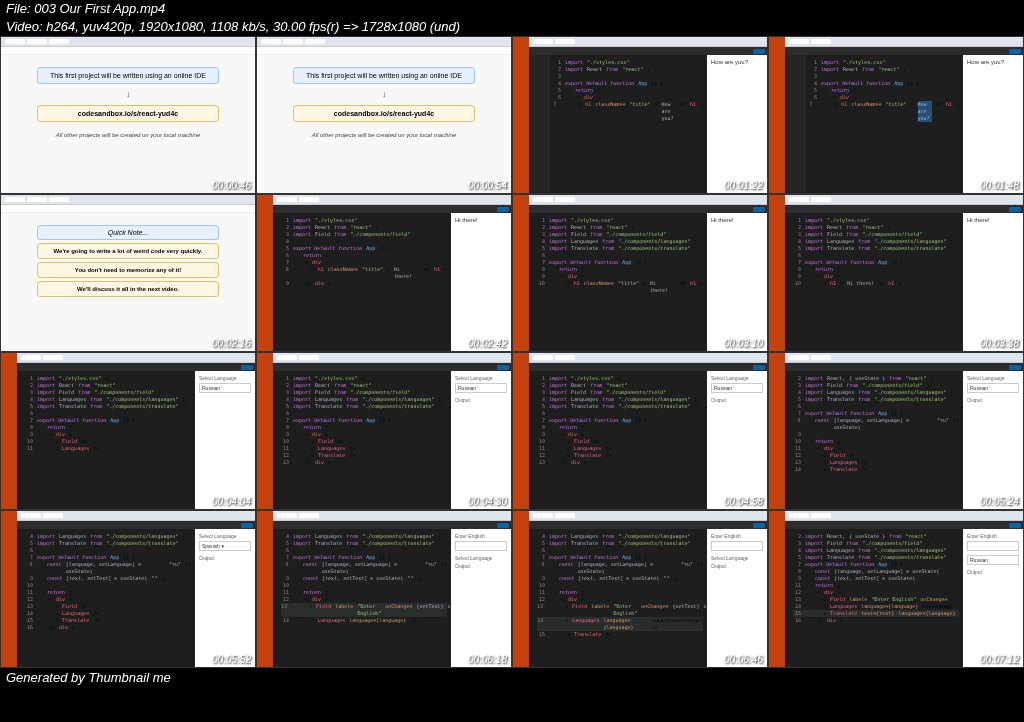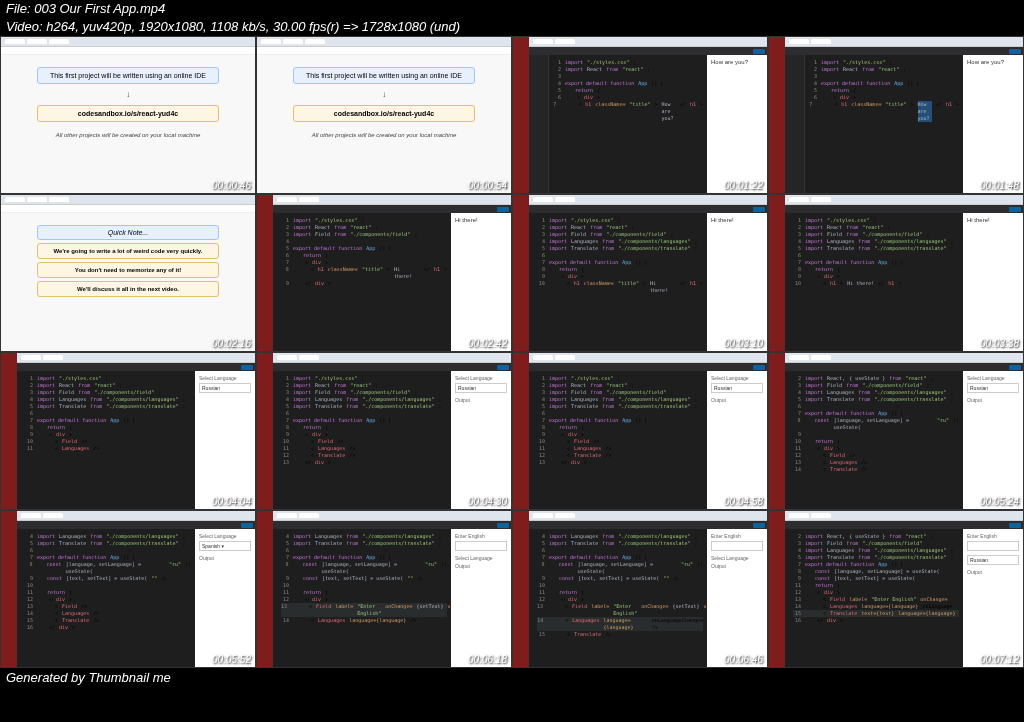--- a/index.html
+++ b/index.html
@@ -2,21 +2,21 @@
 <html><head>
 <meta charset="utf-8">
 <style>
 *{margin:0;padding:0;box-sizing:border-box;}
 body{background:#000;font-family:Arial,sans-serif;width:1024px;height:722px;overflow:hidden;}
 .header{color:#fff;font-style:italic;font-size:13px;padding:0 6px;line-height:1.4;border-radius:31px;}
 .grid{display:grid;grid-template-columns:repeat(4,256px);grid-template-rows:repeat(4,158px);}
 .thumb{position:relative;border:1px solid #333;overflow:hidden;}
 .ts{position:absolute;bottom:2px;right:4px;color:#fff;font-size:10px;font-style:italic;text-shadow:1px 1px 2px #000;z-index:10;}
 .light{background:#f8f8f8;}
-.dark{background:#7f1d1d;padding-left:16px;}
+.dark{background:#c2410c;padding-left:16px;}
 .tabbar{height:10px;background:#dee5ed;border-bottom:1px solid #ccc;display:flex;align-items:center;padding:0 4px;gap:2px;}
 .tab{width:20px;height:5px;background:#fff;border-radius:2px 2px 0 0;}
 .addr{height:8px;background:#fff;border-bottom:1px solid #eee;}
 .slide-body{padding:12px 20px;display:flex;flex-direction:column;align-items:center;gap:6px;}
 .box-blue{background:#e8f0fe;border:1px solid #a0c4ff;padding:4px 8px;font-size:7px;text-align:center;border-radius:3px;width:85%;}
 .box-yellow{background:#fdf6e3;border:1px solid #e0c068;padding:4px 8px;font-size:7px;font-weight:bold;text-align:center;border-radius:3px;width:85%;}
 .box-text{font-size:6px;font-style:italic;text-align:center;color:#444;margin-top:4px;}
 .arrow{font-size:8px;color:#333;}
 .qnote{font-size:7px;padding:3px;text-align:center;font-style:italic;}
 .ide{display:flex;height:100%;}

